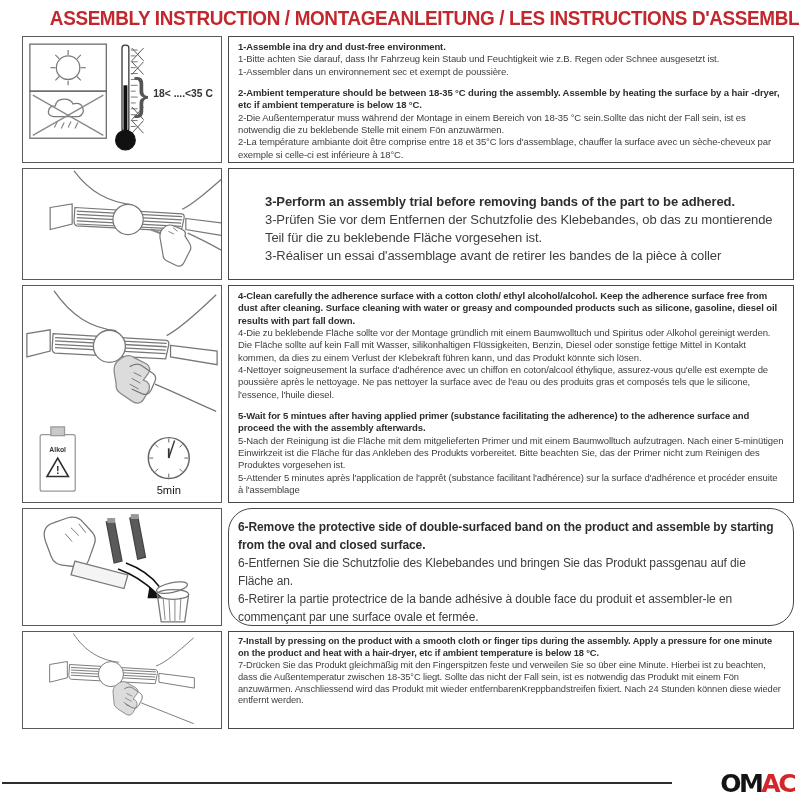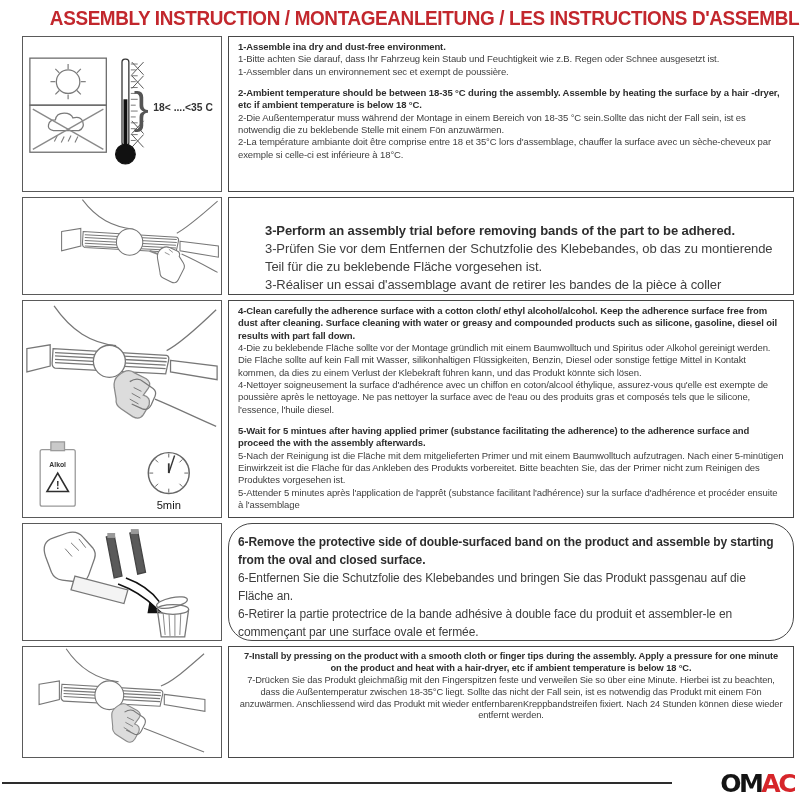--- a/index.html
+++ b/index.html
@@ -3,21 +3,21 @@
 <meta charset="utf-8">
 <style>
   html,body{margin:0;padding:0;background:#fff;}
   body{width:800px;height:800px;font-family:"Liberation Sans",sans-serif;overflow:hidden;}
   .page{padding:4px 6px 0 22px;box-sizing:border-box;width:800px;height:800px;position:relative;}
   .title-wrap{text-align:center;margin:2px 0 6px -16px;white-space:nowrap;}
   .title{display:inline-block;color:#c2272d;font-weight:700;font-size:21px;letter-spacing:-0.4px;transform:scaleX(0.9);transform-origin:center;}
   .row{display:flex;gap:6px;margin-bottom:5px;}
   .ibox{flex:0 0 200px;width:200px;border:1px solid #5a5a5a;background:#fff;display:flex;flex-direction:column;align-items:center;justify-content:center;box-sizing:border-box;overflow:hidden;}
   .tbox{flex:1;border:1px solid #474747;background:#fff;padding:4px 9px;box-sizing:border-box;overflow:hidden;}
-  .r1{height:156px;} .r2{height:98px;padding-left:36px;} .r3{height:218px;} .r4{height:118px;} .r5{height:112px;text-align:center;}
+  .r1{height:127px;} .r2{height:112px;padding-left:36px;} .r3{height:218px;} .r4{height:118px;} .r5{height:98px;}
   .sec p{margin:0;font-size:9.5px;line-height:1.3;color:#3e3e3e;letter-spacing:-0.1px;}
   .sec p.b{font-weight:700;color:#2e2e2e;}
   .sec + .sec{margin-top:9px;}
   .big{padding-top:24px;}
   .big p{font-size:13px;line-height:1.38;}
   .med{padding-top:9px;border-radius:24px;}
   .med p{font-size:12px;line-height:1.5;}
   .sm p{font-size:9.3px;line-height:1.28;}
   .ibox svg{display:block;}
   .stack{justify-content:space-between;padding:3px 0;}

